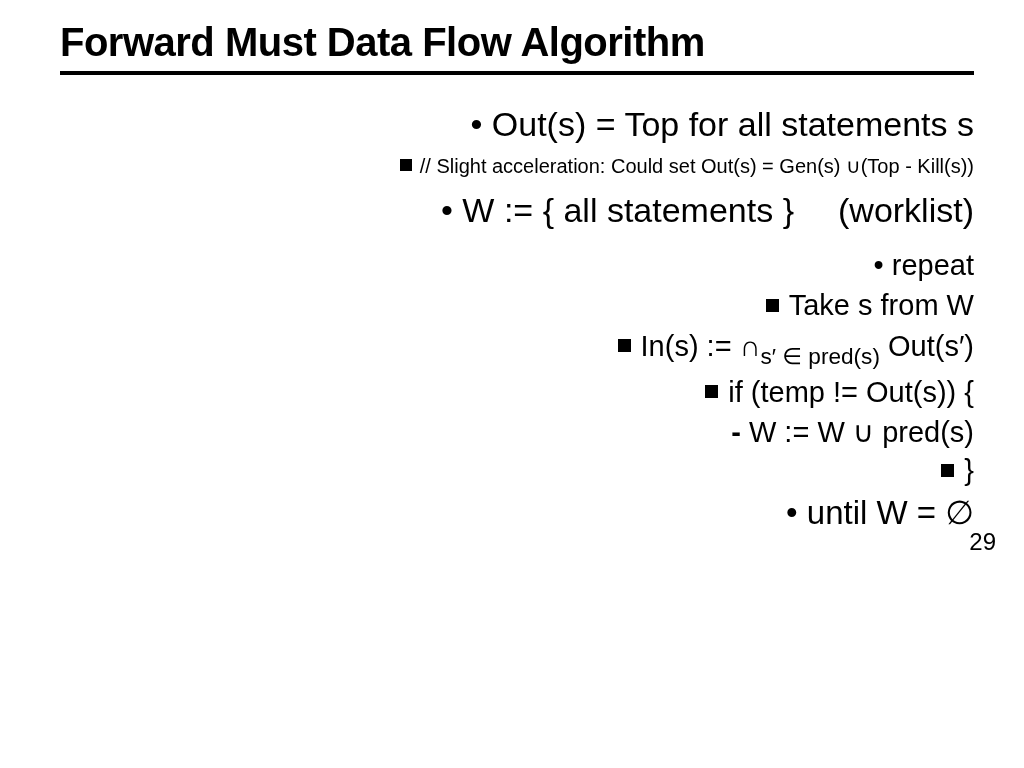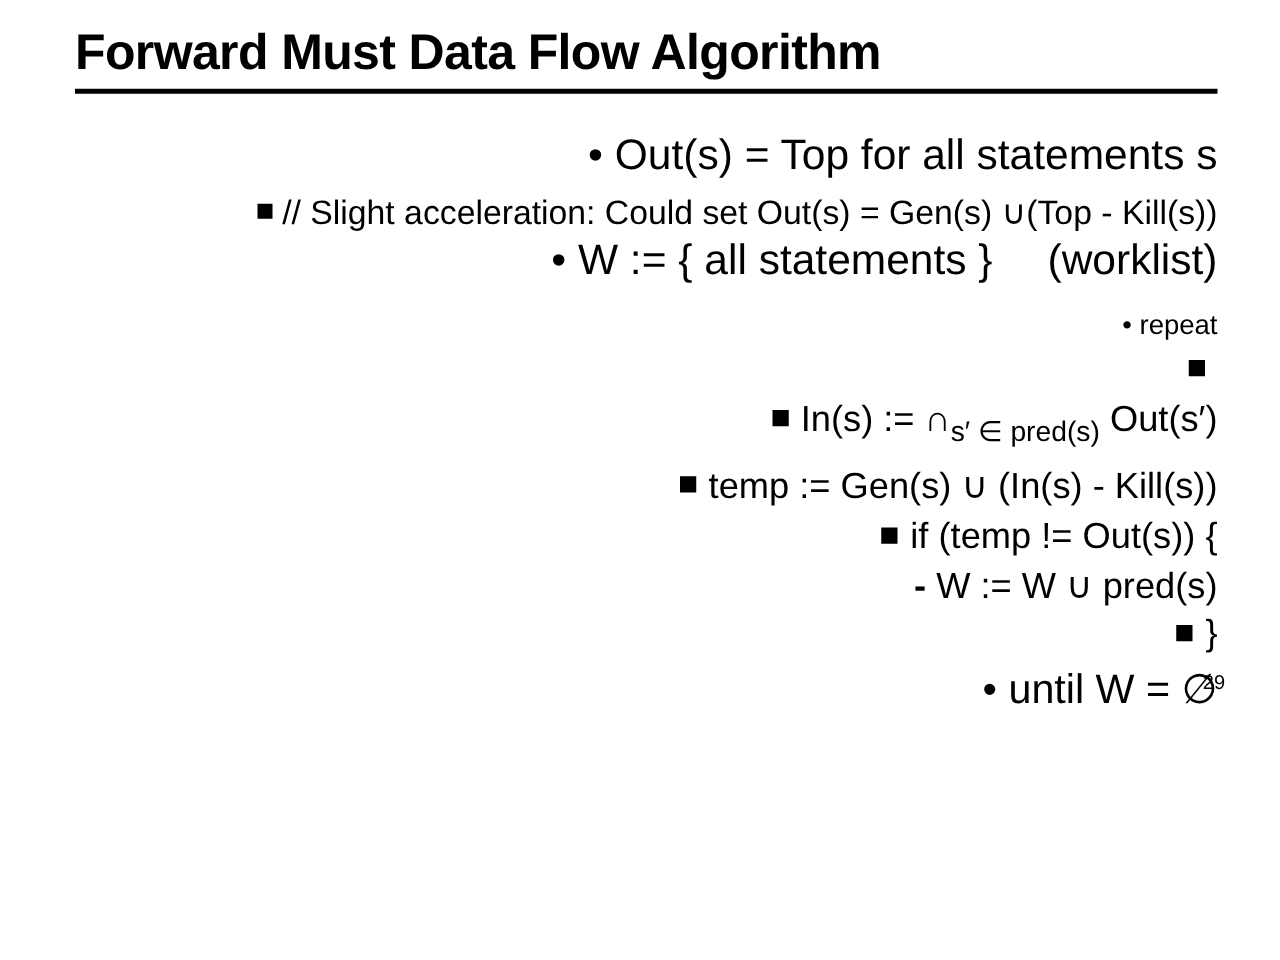--- a/index.html
+++ b/index.html
@@ -37,23 +37,24 @@
   }
   .bullet-l1 {
     padding-left: 30px;
     text-indent: -18px;
     margin-bottom: 8px;
   }
   .bullet-l1::before {
     content: "• ";
   }
   .bullet-l2 {
-    font-size: 27px;
+    font-size: 20px;
     padding-left: 82px;
     text-indent: -22px;
+    margin-bottom: 10px;
   }
   .sq {
     display: inline-block;
     width: 12px;
     height: 12px;
     background: #000;
     margin-right: 8px;
     vertical-align: middle;
     position: relative;
     top: -2px;
@@ -68,21 +69,21 @@
     display: inline-block;
     width: 13px;
     height: 13px;
     background: #000;
     margin-right: 10px;
     vertical-align: middle;
     position: relative;
     top: -2px;
   }
   .repeat {
-    font-size: 22px;
+    font-size: 29px;
     padding-left: 30px;
     text-indent: -18px;
     margin-top: 16px;
     margin-bottom: 4px;
   }
   .repeat::before {
     content: "• ";
   }
   .dash-l3 {
     font-size: 29px;
@@ -110,22 +111,22 @@
     top: 2px;
     margin-top: 20px;
   }
   .sp {
     display: inline-block;
     width: 44px;
   }
   .footer {
     position: absolute;
     bottom: 36px;
-    right: 44px;
-    font-size: 16px;
+    right: 28px;
+    font-size: 24px;
   }
 </style>
 </head>
 <body>
 
 <div class="slide">
 
   <h1 class="title">Forward Must Data Flow Algorithm</h1>
   <hr class="rule">
 
@@ -137,30 +138,27 @@
       <span class="sq"></span><span>// Slight acceleration:  Could set Out(s) = Gen(s) ∪(Top - Kill(s))</span>
     </div>
 
     <div class="bullet-l1">
       <span>W := { all statements }</span><span class="sp"></span><span>(worklist)</span>
     </div>
 
     <div class="repeat">repeat</div>
 
     <div class="bullet-l2-big">
-      <span class="sq-big"></span>
+      <span class="sq-big"></span><span>Take s from W</span>
     </div>
 
     <div class="bullet-l2-big">
       <span class="sq-big"></span><span>In(s) := ∩</span><span class="subscript">s′ ∈ pred(s)</span><span> Out(s′)</span>
     </div>
 
-    <div class="bullet-l2-big" style="margin-top:12px;">
-      <span class="sq-big"></span><span>temp := Gen(s) ∪ (In(s) - Kill(s))</span>
-    </div>
 
     <div class="bullet-l2-big">
       <span class="sq-big"></span><span>if (temp != Out(s)) {</span>
     </div>
 
     <div class="dash-l3">W := W ∪ pred(s)</div>
 
     <div class="bullet-l2-big">
       <span class="sq-big"></span><span>}</span>
     </div>

